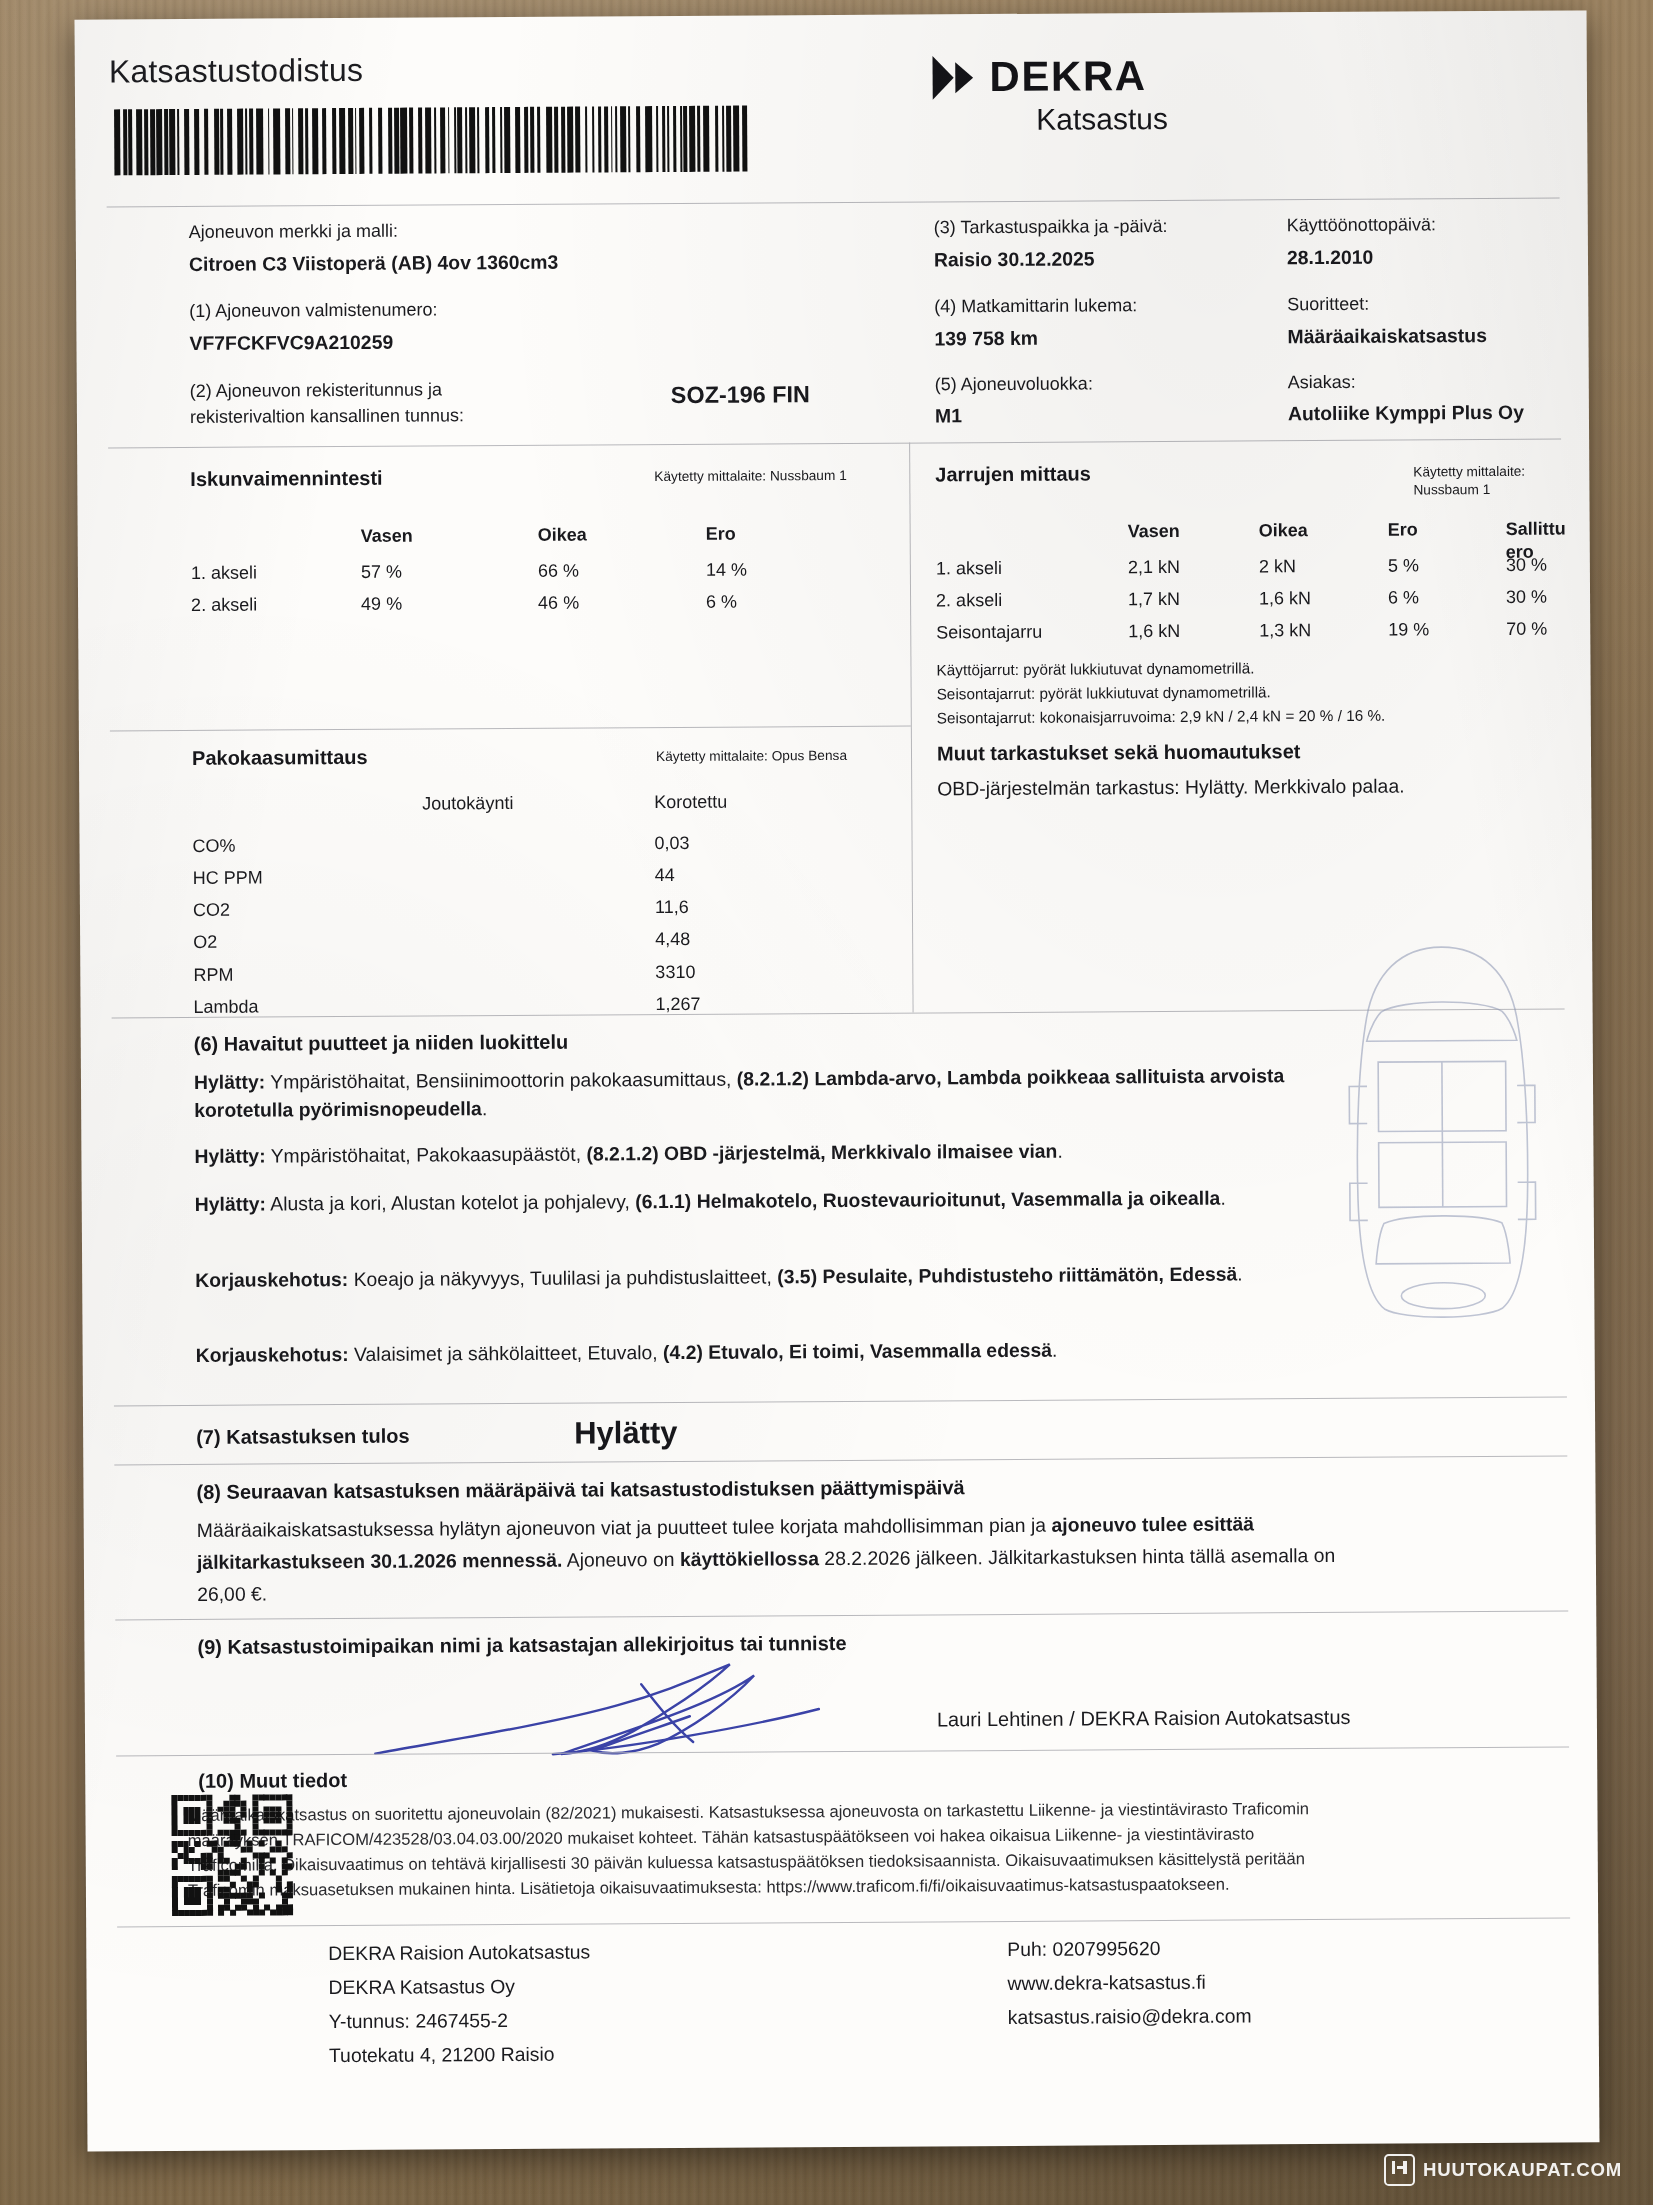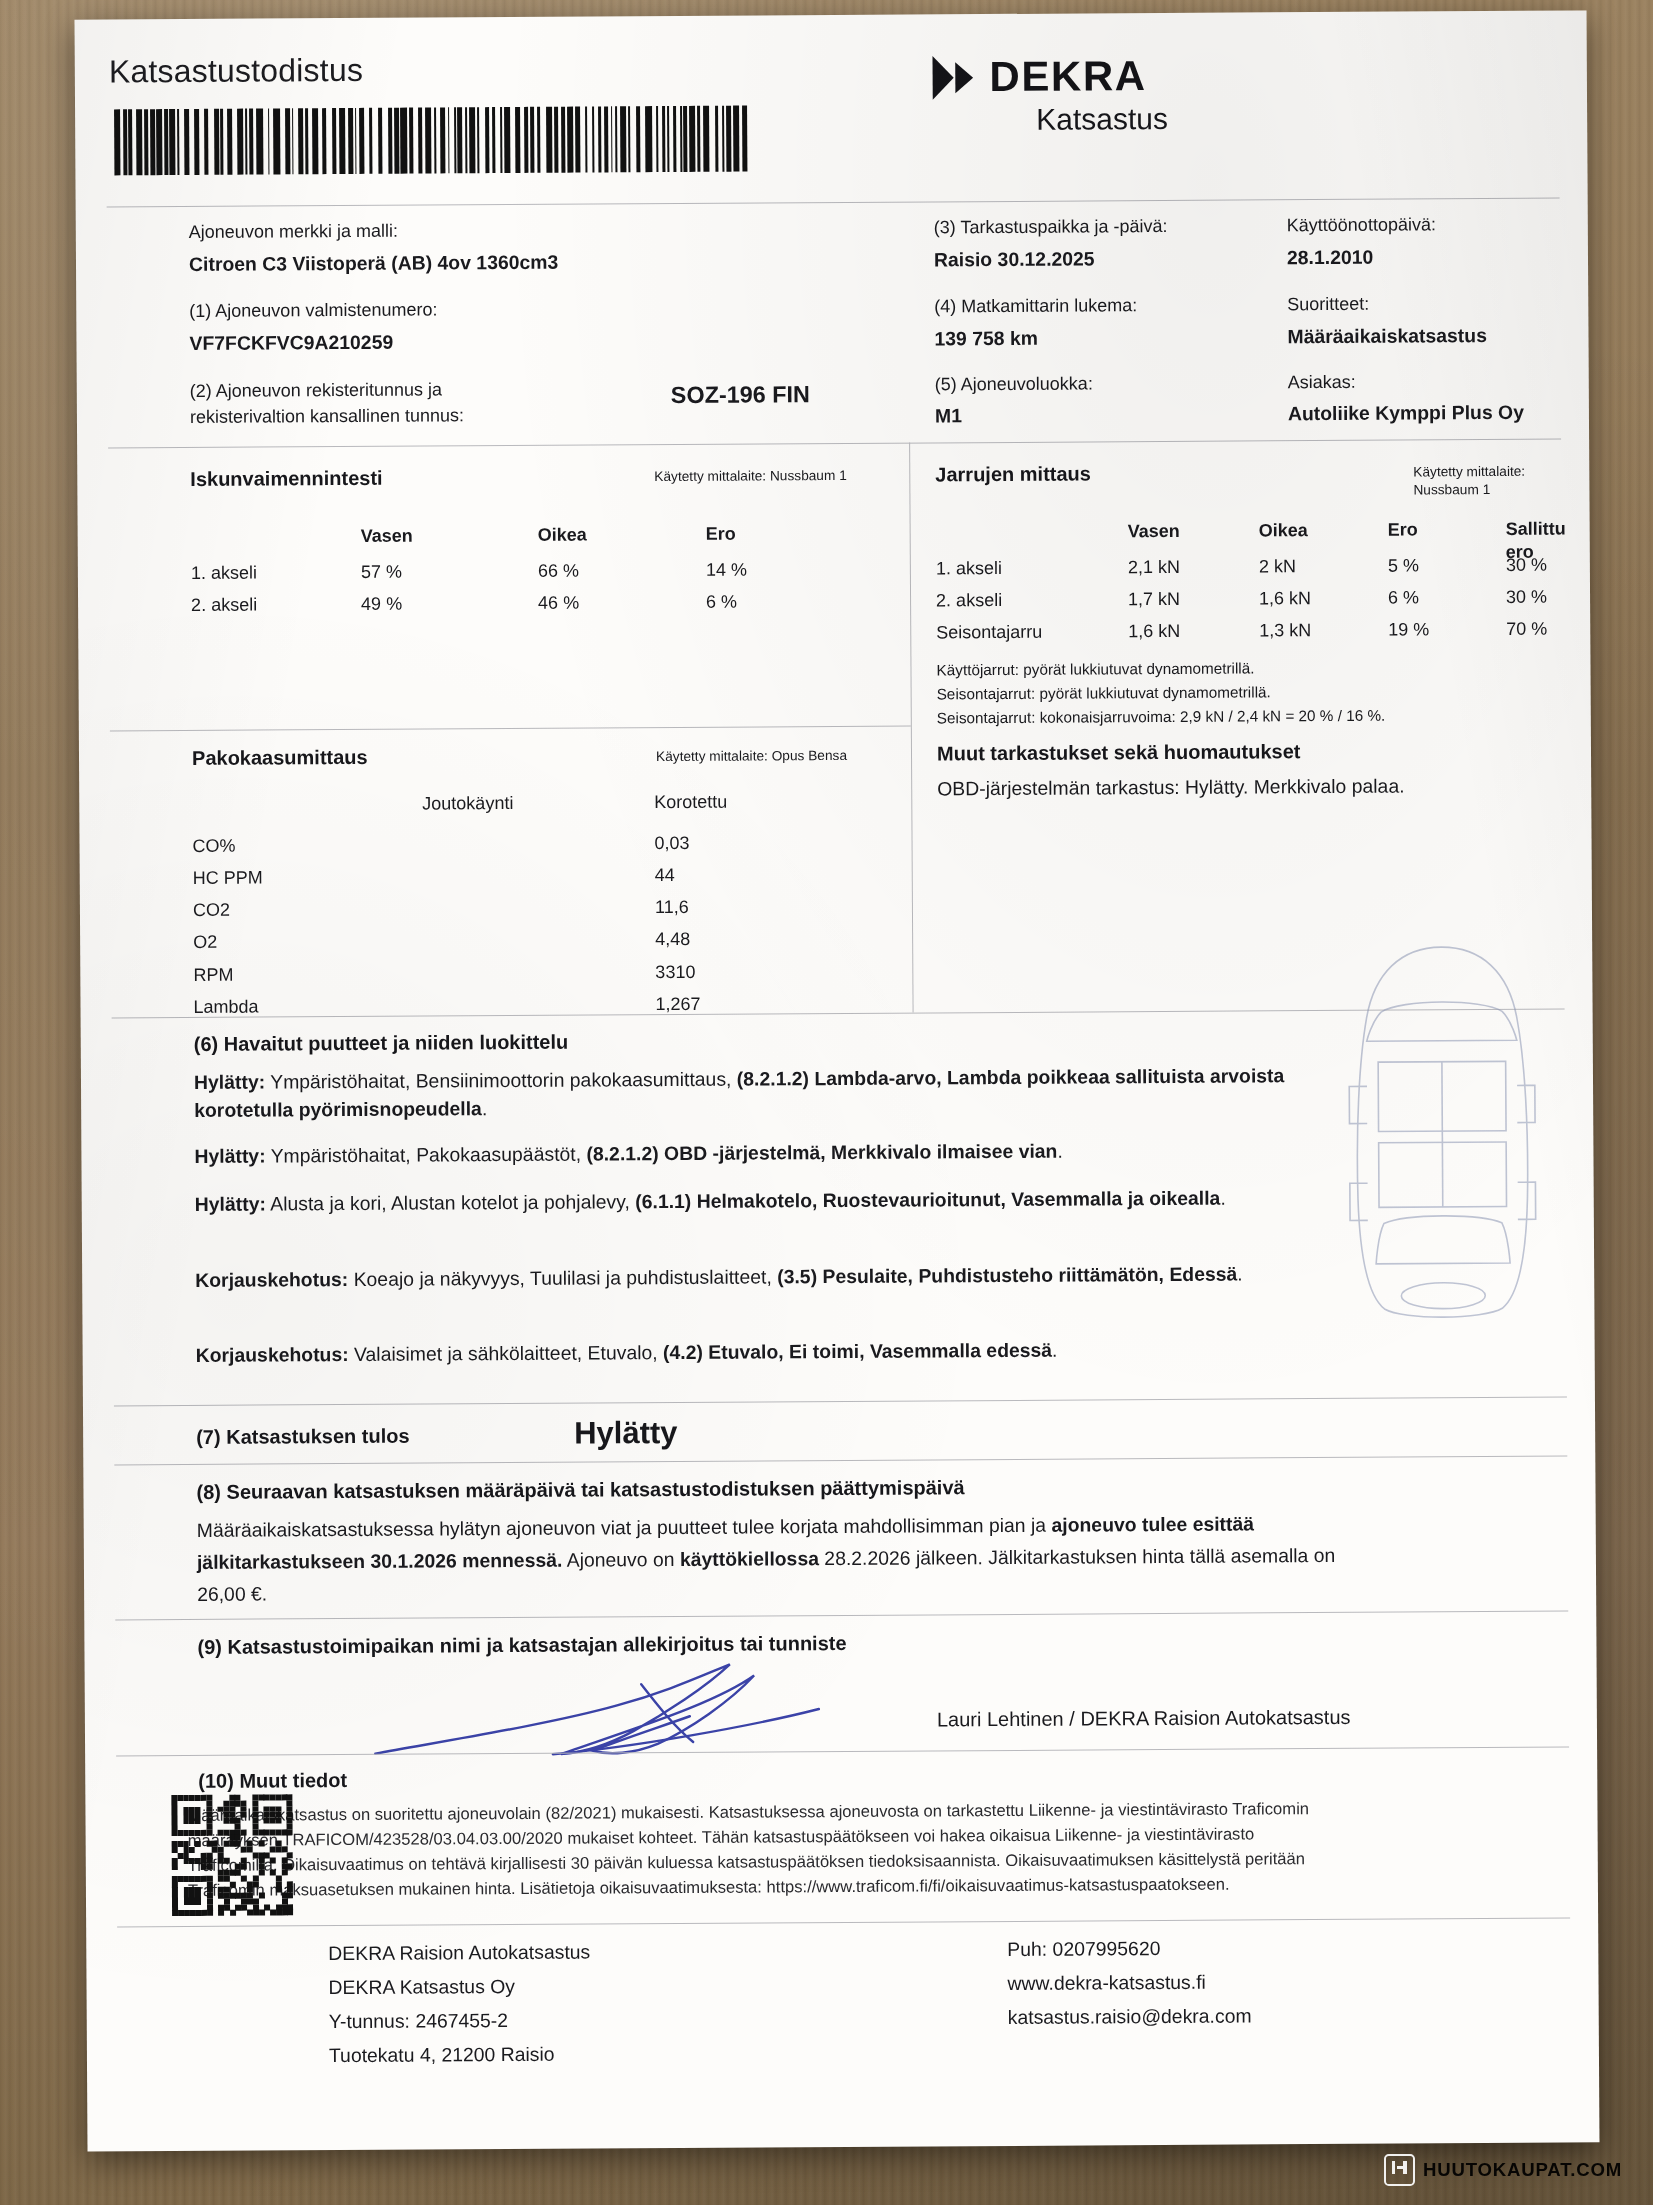--- a/index.html
+++ b/index.html
@@ -171,21 +171,21 @@
     content:"";
     position:absolute; left: 11.3px; top:9.7px;
     width: 8px; height: 3.2px; background:#fff;
   }
   .wm-badge i {
     position:absolute; right: 6.5px; top: 4.8px;
     width: 3.2px; height: 13px; background:#fff;
     display:block;
   }
   .wm-text {
-    color:#000000;
+    color:#ffffff;
     font-size: 18.6px;
     font-weight: bold;
     letter-spacing: 0.8px;
   }
 </style>
 </head>
 <body>
 
 <div class="bg"></div>
 

